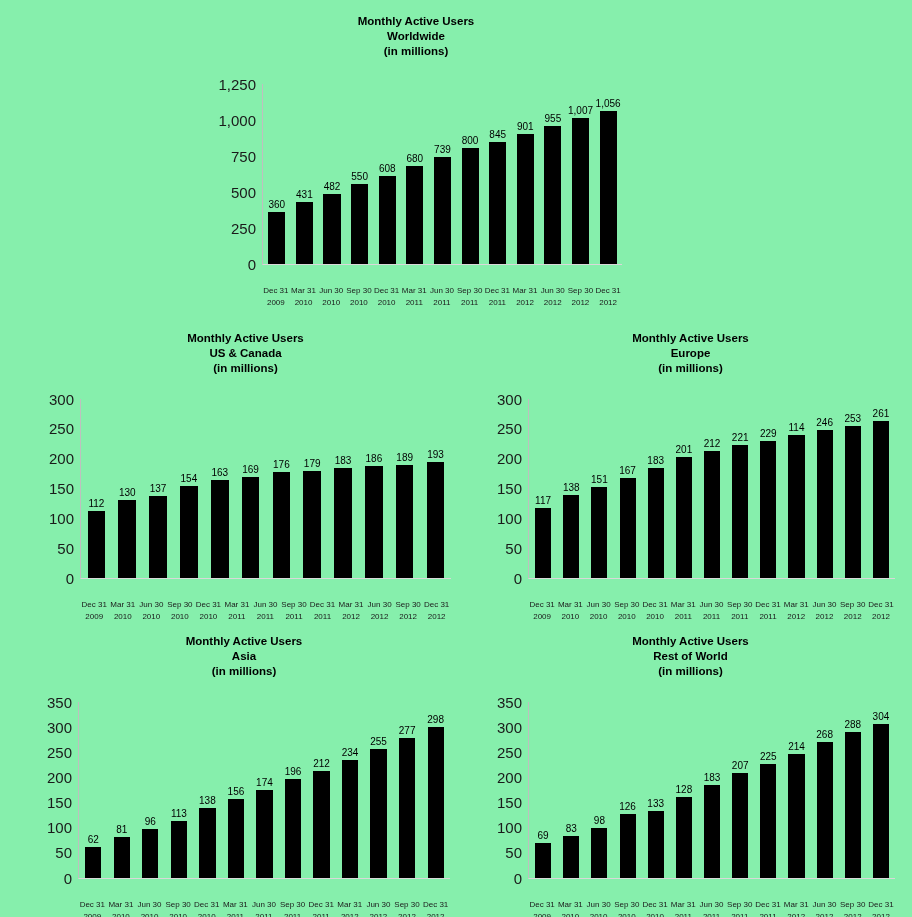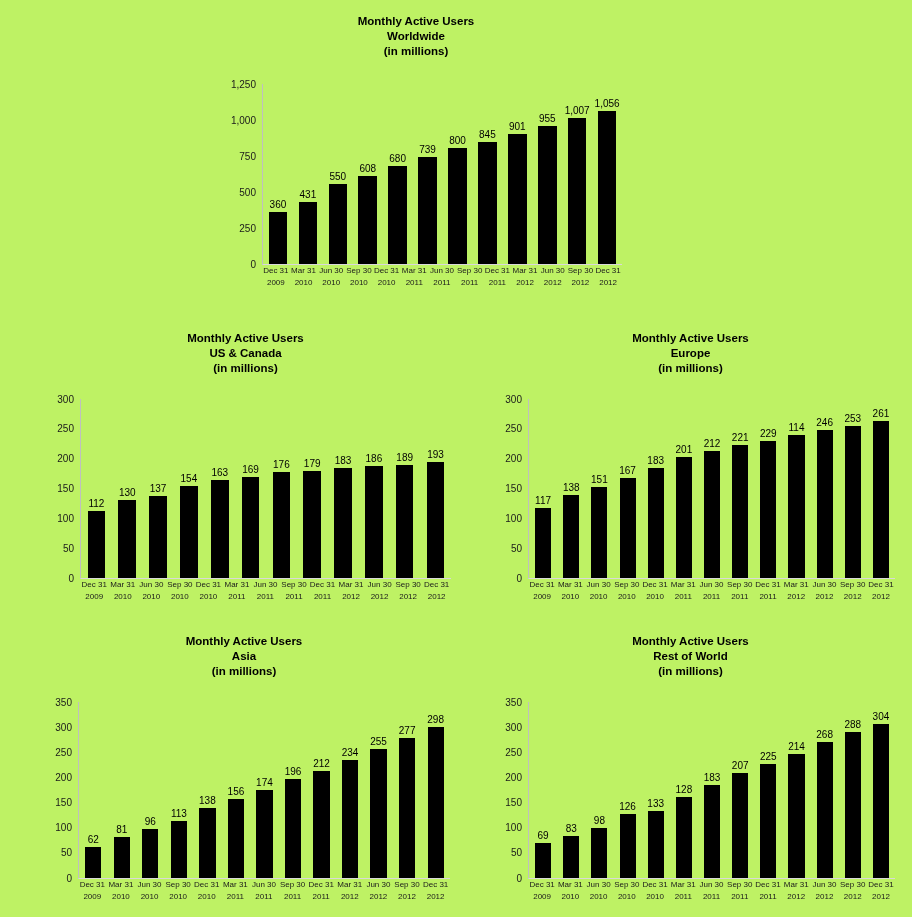--- a/index.html
+++ b/index.html
@@ -1,27 +1,27 @@
 <!DOCTYPE html>
 <html><head>
 <meta charset="utf-8">
 <style>
   *{box-sizing:border-box;margin:0;padding:0;}
   html,body{background:#ffffff;}
   body{width:912px;height:917px;font-family:"Liberation Sans",sans-serif;color:#000;}
-  #canvas{position:relative;width:912px;height:917px;background:#bef264;overflow:hidden;}
+  #canvas{position:relative;width:912px;height:917px;background:#86efac;overflow:hidden;}
   .chart{position:absolute;}
   .chart-title{font-weight:bold;font-size:11.5px;line-height:1.32;text-align:center;color:#000;}
   .plot-wrap{position:relative;}
   .plot{position:relative;display:flex;align-items:stretch;border-left:1px solid #bfbfbf;border-bottom:1px solid #d9d9d9;}
-  .y-tick{position:absolute;right:calc(100% + 7px);transform:translateY(50%);font-size:10px;color:#1a1a1a;white-space:nowrap;}
+  .y-tick{position:absolute;right:calc(100% + 7px);transform:translateY(50%);font-size:15px;color:#1a1a1a;white-space:nowrap;}
   .bar-slot{flex:1 1 0;display:flex;flex-direction:column;align-items:center;justify-content:flex-end;min-width:0;}
   .bar-value{font-size:10px;line-height:1.15;margin-bottom:1px;white-space:nowrap;color:#000;}
   .bar{background:#000;}
-  .x-labels{display:flex;margin-top:0;}
+  .x-labels{display:flex;margin-top:20px;}
   .x-label{flex:1 1 0;text-align:center;font-size:8px;line-height:1.5;color:#1a1a1a;white-space:nowrap;min-width:0;}
   
   .chart-0{left:210px;top:14px;width:412px;}
   .chart-0 .chart-title{margin-bottom:24px;}
   .chart-0 .plot-wrap{margin-left:52px;}
   .chart-0 .plot{height:181px;}
   .chart-0 .bar{width:62%;}
   .chart-1{left:40px;top:331px;width:411px;}
   .chart-2{left:486px;top:331px;width:409px;}
   .chart-1 .plot-wrap,.chart-3 .plot-wrap{margin-left:40px;}
@@ -53,20 +53,24 @@
           <span class="y-tick" style="bottom: 100%;">1,250</span>
           <div class="bar-slot">
             <div class="bar-value">360</div>
             <div class="bar" style="height: 52px; background: rgb(0, 0, 0);"></div>
           </div>
           <div class="bar-slot">
             <div class="bar-value">431</div>
             <div class="bar" style="height: 62px; background: rgb(0, 0, 0);"></div>
           </div>
           <div class="bar-slot">
+            <div class="bar-value">482</div>
+            <div class="bar" style="height: 70px; background: rgb(0, 0, 0);"></div>
+          </div>
+          <div class="bar-slot">
             <div class="bar-value">550</div>
             <div class="bar" style="height: 80px; background: rgb(0, 0, 0);"></div>
           </div>
           <div class="bar-slot">
             <div class="bar-value">608</div>
             <div class="bar" style="height: 88px; background: rgb(0, 0, 0);"></div>
           </div>
           <div class="bar-slot">
             <div class="bar-value">680</div>
             <div class="bar" style="height: 98px; background: rgb(0, 0, 0);"></div>

